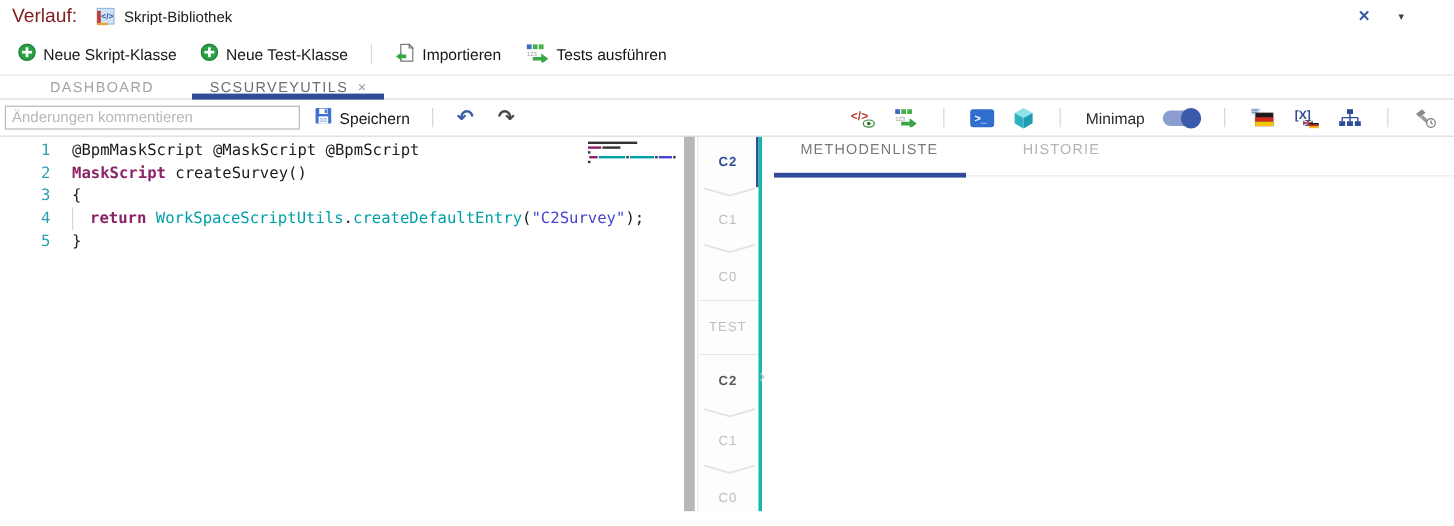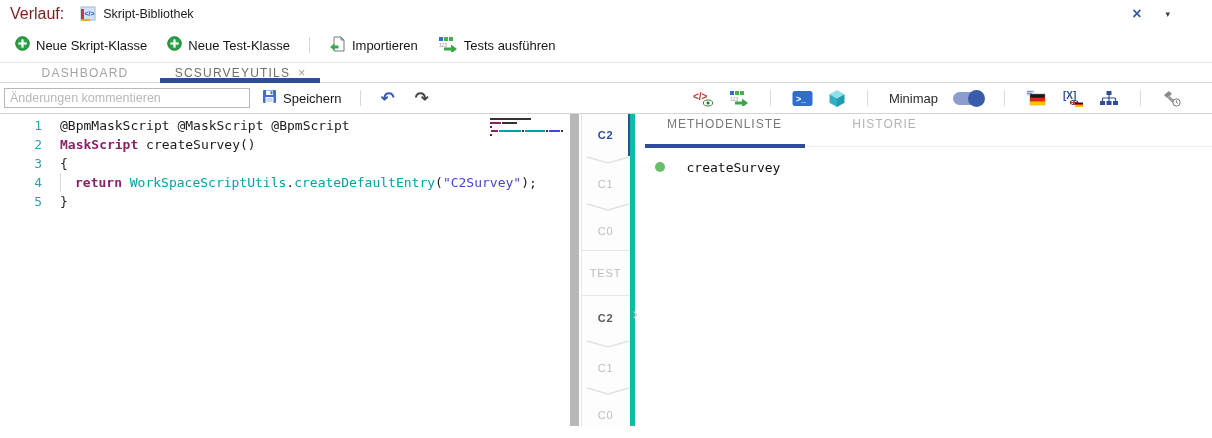--- a/index.html
+++ b/index.html
@@ -24,21 +24,21 @@
   .tabbar { height:21px; border-top:1px solid #e5e5e5; border-bottom:1px solid #d8d8d8;
             display:flex; align-items:stretch; padding-left:10px; background:#fff; }
   .doc-tab { width:150px; display:flex; align-items:center; justify-content:center; gap:8px;
              font-size:12px; letter-spacing:1.2px; color:#a3a3a3; position:relative; }
   .doc-tab.active { width:160px; color:#6e6e6e; }
   .doc-tab.active::after { content:''; position:absolute; left:0; right:0; bottom:-1px; height:5px; background:#2e4d96; }
   .doc-tab .tab-close { font-size:12px; color:#9a9a9a; letter-spacing:0; }
 
   
   .editbar { height:31px; border-bottom:1px solid #d4d4d4; display:flex; align-items:center;
-             padding:0 24px 0 4px; gap:8px; }
+             padding:0 8px 0 4px; gap:8px; }
   .comment-input { width:246px; height:20px; border:1px solid #b8b8b8; font-size:12.5px;
                    color:#444; padding:0 5px; outline:none; font-family:"Liberation Sans",sans-serif; }
   .comment-input::placeholder { color:#b8b8b8; }
   .save-btn { display:flex; align-items:center; gap:6px; font-size:13px; color:#161616; padding:0 4px; }
   .arrow-btn { font-family:"DejaVu Sans",sans-serif; font-size:17px; font-weight:bold; line-height:1; padding:0 6px; }
   .undo { color:#3a5ba9; }
   .redo { color:#474747; }
   .right-icons { display:flex; align-items:center; gap:15px; padding-right:6px; }
   .icon-btn { display:flex; align-items:center; }
   .minimap-label { font-size:13px; color:#2a2a2a; }
@@ -61,21 +61,21 @@
   .indent-guide { display:inline-block; width:0; height:19px; border-left:1px solid #d6d6d6;
                   margin-right:14px; vertical-align:top; }
 
   .minimap { position:absolute; top:4px; right:8px; width:70px; }
   .mm-row { display:flex; gap:1px; height:2px; margin-bottom:2px; }
   .mm-seg { height:2px; display:inline-block; flex:none; }
 
   .scrollcol { width:9px; background:#b7b7b7; margin:0 2px; flex:none; }
 
   
-  .sidetabs { width:54px; flex:none; border-left:1px solid #e6e6e6; border-right:5px solid #14b8a6;
+  .sidetabs { width:54px; flex:none; border-left:1px solid #e6e6e6; border-right:3px solid #14b8a6;
               display:flex; flex-direction:column; overflow:hidden; background:#fff; }
   .side-tab { height:38px; flex:none; display:flex; align-items:center; justify-content:center;
               font-size:11px; letter-spacing:0.8px; color:#bdbdbd; position:relative; background:#fdfdfd; }
   .side-tab.active { height:42px; color:#2e4d96; font-weight:bold; }
   .side-tab.active::after { content:''; position:absolute; right:-1px; top:0; bottom:0; width:3px; background:#2e4d96; }
   .side-tab.bold { height:44px; color:#5a5a5a; font-weight:bold; }
   .side-tab.tall { height:44px; }
   .chev-div { height:9px; flex:none; display:flex; justify-content:center; background:#fdfdfd; }
   .group-line { height:1px; flex:none; background:#e6e6e6; }
 
@@ -357,21 +357,15 @@
     <span class="panel-handle">›</span>
     <div class="panel-tabs">
       <div class="panel-tab active">
         <span>METHODENLISTE</span>
       </div>
       <div class="panel-tab inactive">
         <span>HISTORIE</span>
       </div>
       <div class="panel-tab-fill"></div>
     </div>
-    <div class="method-list">
-        <div class="method-row">
-          <span class="dot" style="background: rgb(106, 191, 105);"></span>
-          <span>createSurvey</span>
-        </div>
-      </div>
   </div>
 
 </div>
 
 </body></html>

